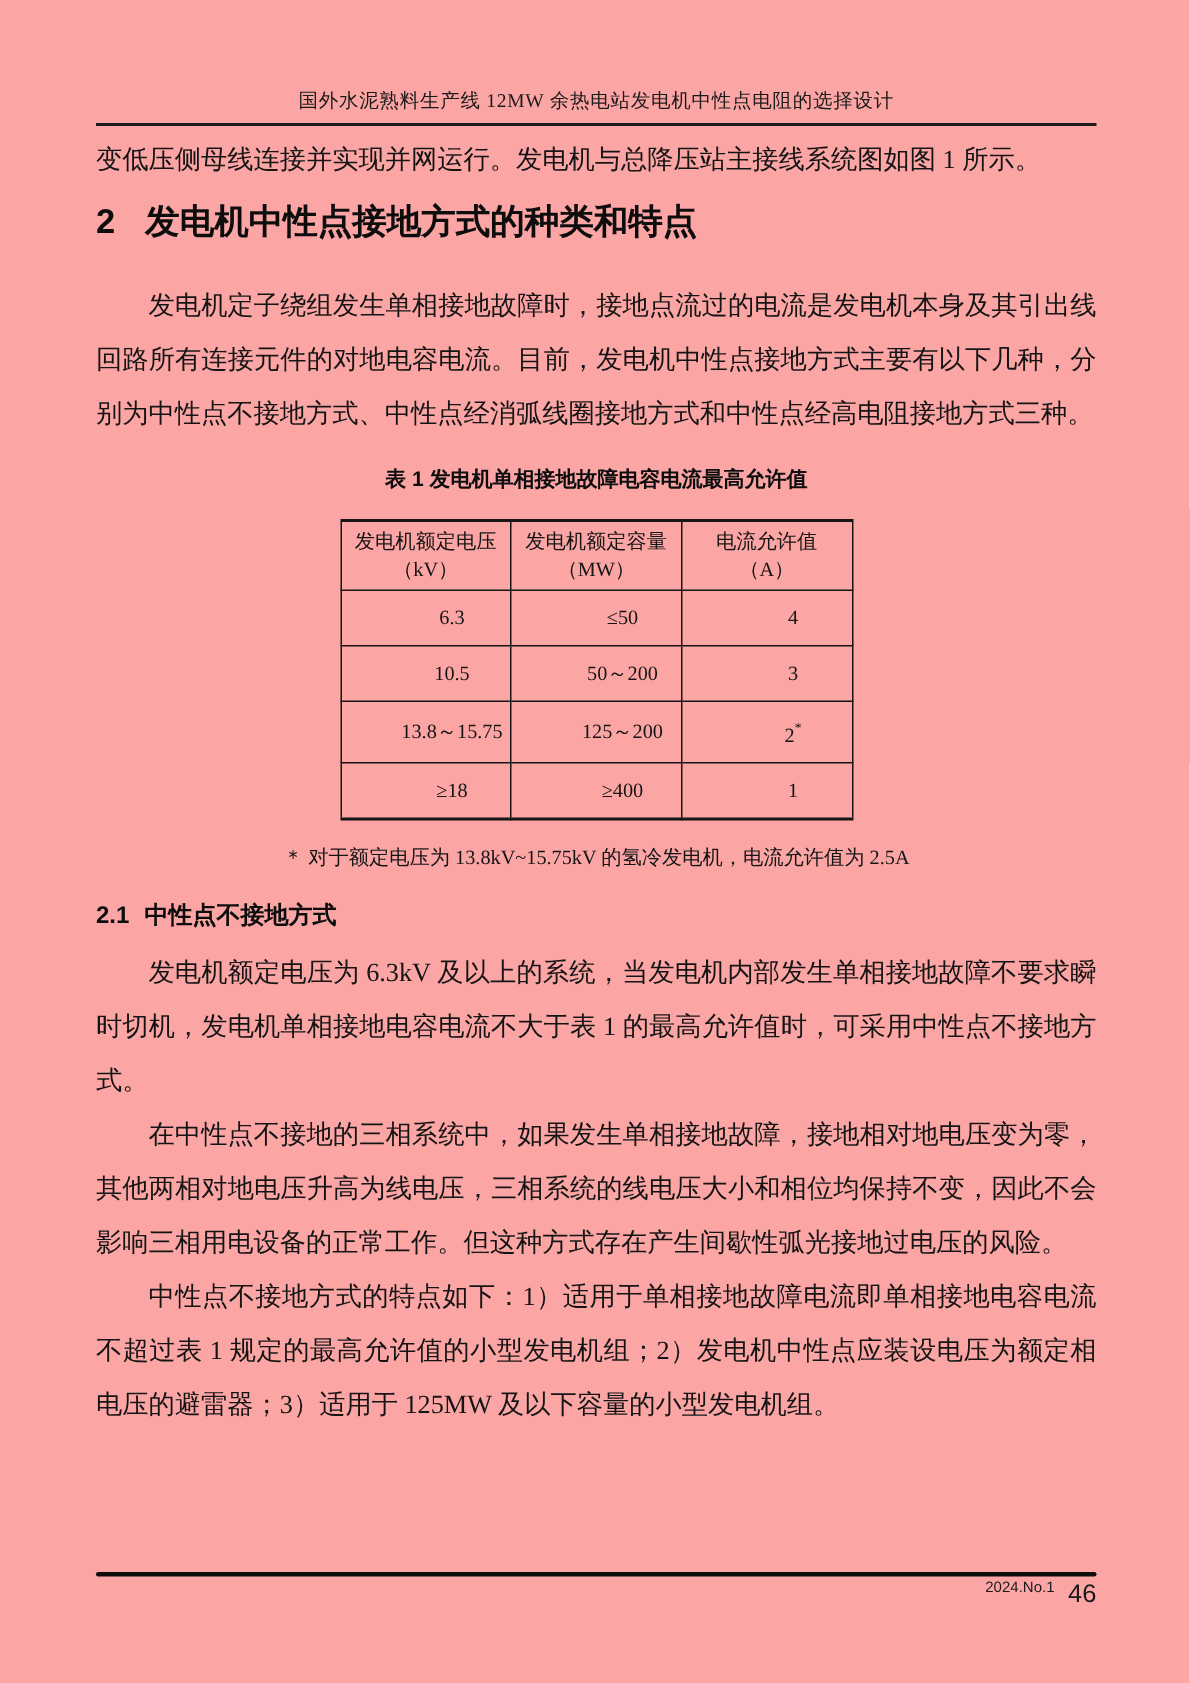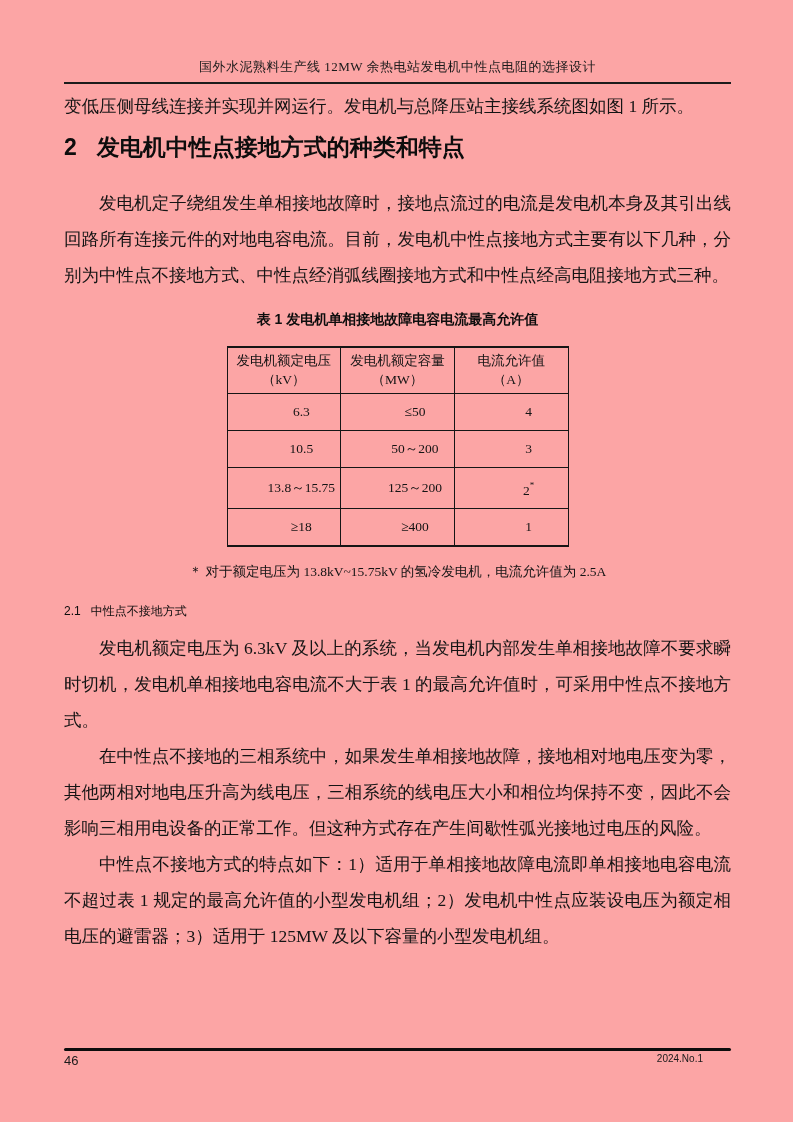--- a/index.html
+++ b/index.html
@@ -46,22 +46,22 @@
     font-size: 23px;
     font-weight: bold;
     color: #0d0d0d;
     margin-top: 9px;
     margin-bottom: 24px;
     line-height: 28px;
   }
   h2.sec .sec-num { margin-right: 20px; }
   h3.subsec {
     font-family: "Liberation Sans", "DejaVu Sans", sans-serif;
-    font-size: 12px;
-    font-weight: normal;
+    font-size: 16px;
+    font-weight: bold;
     color: #0d0d0d;
     margin-top: 8px;
     margin-bottom: 6px;
     line-height: 26px;
   }
   h3.subsec .sec-num { margin-right: 10px; }
   .table-caption {
     font-family: "Liberation Sans", "DejaVu Sans", sans-serif;
     font-size: 14px;
     font-weight: bold;
@@ -105,22 +105,22 @@
   }
   .footer-rule {
     height: 3px;
     background: #0d0d0d;
     border-radius: 2px;
   }
   .footer-row { position: relative; margin-top: 2px; height: 16px; }
   .page-number {
     position: absolute;
     left: 0; right: 0;
-    text-align: left;
-    font-size: 13px;
+    text-align: right;
+    font-size: 17px;
     color: #1a1a1a;
   }
   .issue-number {
     position: absolute;
     right: 28px;
     font-size: 10px;
     color: #1a1a1a;
   }
 </style>
 </head>

